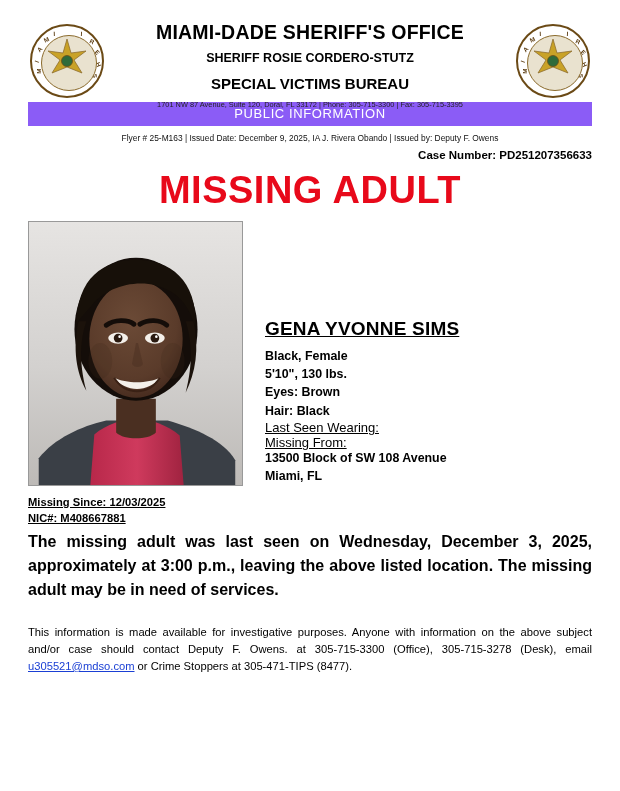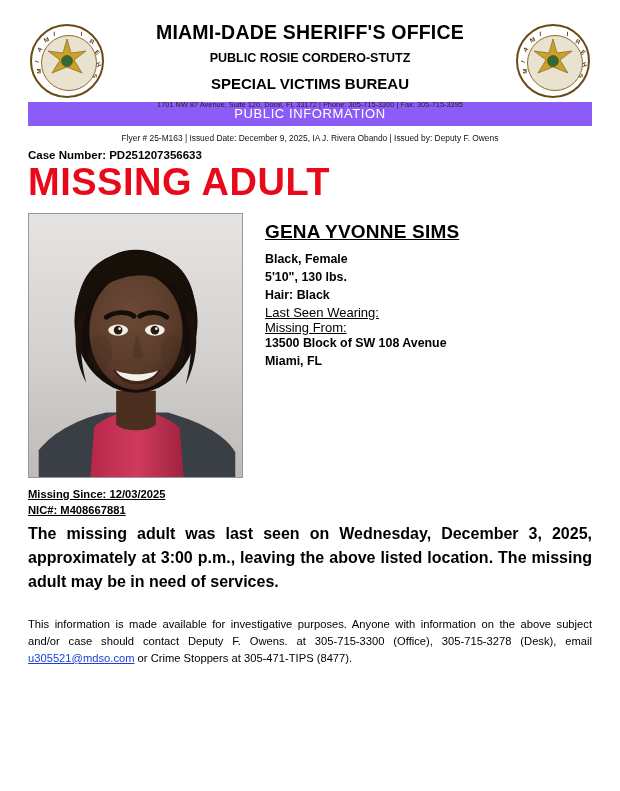--- a/index.html
+++ b/index.html
@@ -124,41 +124,41 @@
     padding: 4px 0 5px 0;
   }
 
   .flyer-line {
     text-align: center;
     font-size: 8.4px;
     margin-top: 7px;
     color: #111;
   }
   .case-number {
-    text-align: left;
+    text-align: right;
     font-size: 11.5px;
     font-weight: bold;
     margin-top: 6px;
   }
 
   .missing-headline {
-    text-align: left;
+    text-align: center;
     color: #e8091a;
     font-size: 38px;
     font-weight: bold;
     letter-spacing: 0.5px;
-    margin-top: 2px;
+    margin-top: 10px;
     line-height: 1.05;
   }
 
   
   .body-row {
     display: flex;
     margin-top: 10px;
-    align-items: flex-start;
+    align-items: flex-end;
   }
   .photo-frame {
     width: 215px;
     height: 265px;
     border: 1px solid #999;
     box-sizing: border-box;
     overflow: hidden;
     flex: 0 0 auto;
     position: relative;
     background: #cfcfcf;
@@ -273,21 +273,21 @@
           <g fill="#c9a227" stroke="#8a6a2c" stroke-width="1.5">
             <path d="M50 6 L58 34 L88 30 L64 48 L80 74 L50 62 L20 74 L36 48 L12 30 L42 34 Z"></path>
           </g>
           <circle cx="50" cy="50" r="11" fill="#2f6b3a" stroke="#6b4a16" stroke-width="1.5"></circle>
         </svg>
       </div>
     </div>
 
     <div class="title-block">
       <div class="agency-title">MIAMI-DADE SHERIFF'S OFFICE</div>
-      <div class="sheriff-name">PUBLIC ROSIE CORDERO-STUTZ</div>
+      <div class="sheriff-name">SHERIFF ROSIE CORDERO-STUTZ</div>
       <div class="bureau">SPECIAL VICTIMS BUREAU</div>
       <div class="address-line">1701 NW 87 Avenue, Suite 120, Doral, FL 33172  |  Phone: 305-715-3300  |  Fax: 305-715-3395</div>
     </div>
   </div>
 
   <div class="public-bar">PUBLIC INFORMATION</div>
 
   <div class="flyer-line">Flyer # 25-M163 | Issued Date: December 9, 2025, IA J. Rivera Obando | Issued by: Deputy F. Owens</div>
   <div class="case-number">Case Number: PD251207356633</div>
 
@@ -349,20 +349,21 @@
 
         <ellipse cx="72" cy="140" rx="12" ry="18" fill="#3e2618" opacity="0.20"></ellipse>
         <ellipse cx="145" cy="140" rx="12" ry="18" fill="#3e2618" opacity="0.20"></ellipse>
       </svg>
     </div>
 
     <div class="details">
       <div class="person-name">GENA YVONNE SIMS</div>
       <div class="detail-line">Black, Female</div>
       <div class="detail-line">5'10", 130 lbs.</div>
+      <div class="detail-line">Eyes: Brown</div>
       <div class="detail-line">Hair:  Black</div>
 
       <div class="section-label">Last Seen Wearing:</div>
 
       <div class="section-label">Missing From:</div>
       <div class="section-value">13500 Block of SW 108 Avenue</div>
       <div class="section-value">Miami, FL</div>
     </div>
   </div>
 

